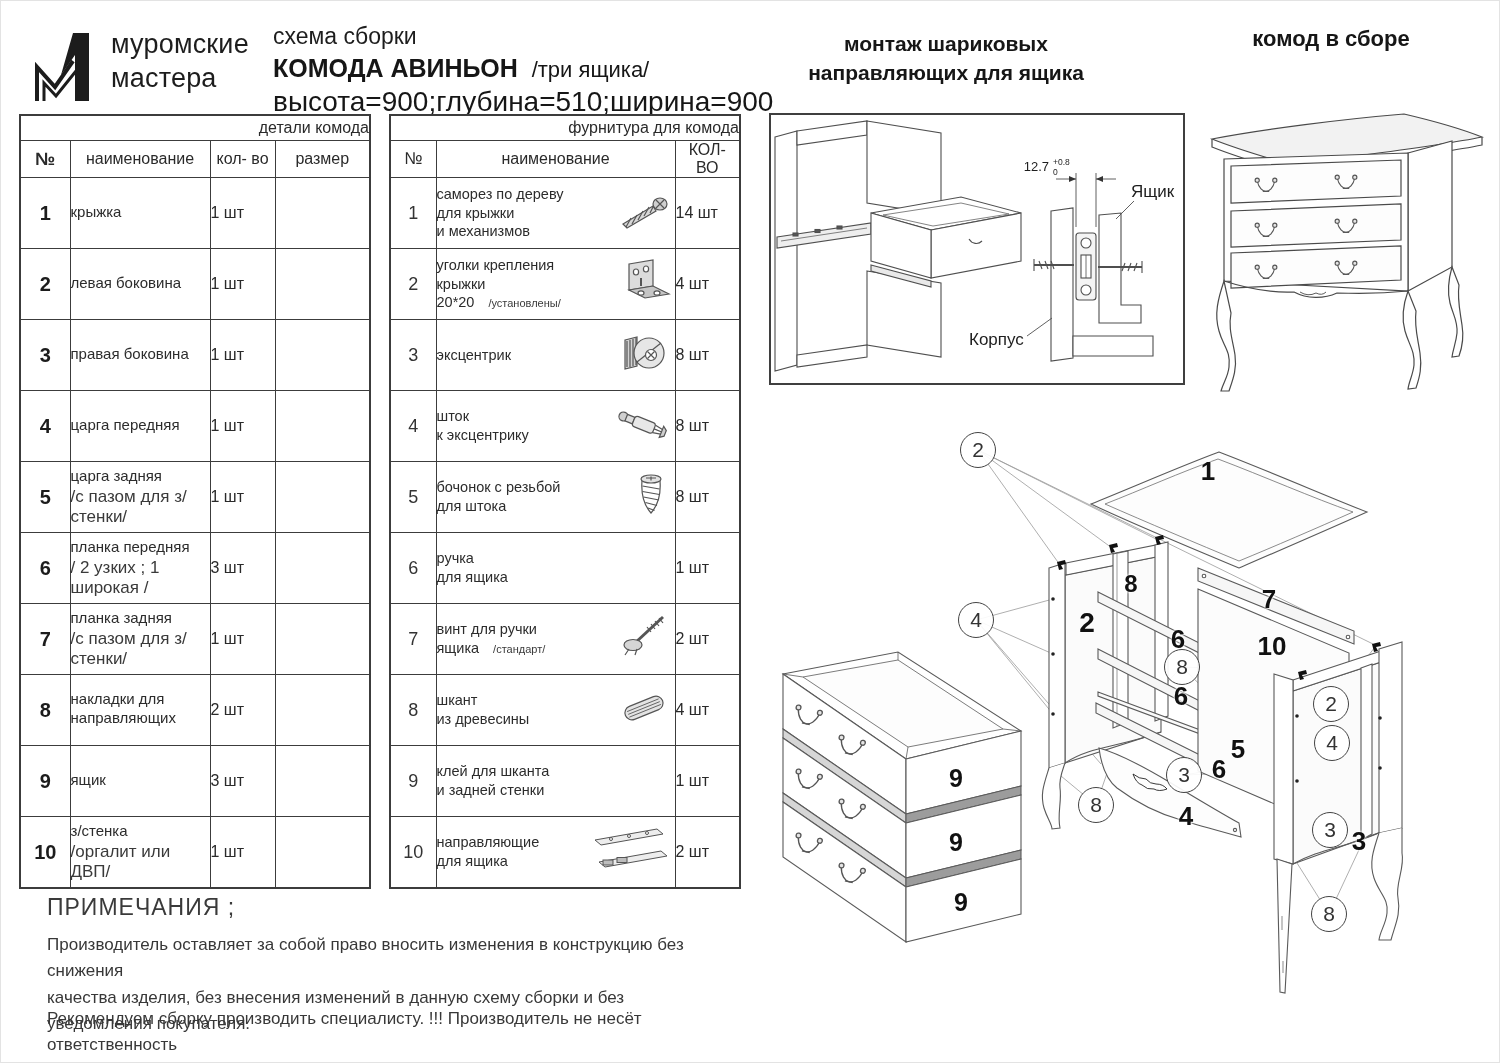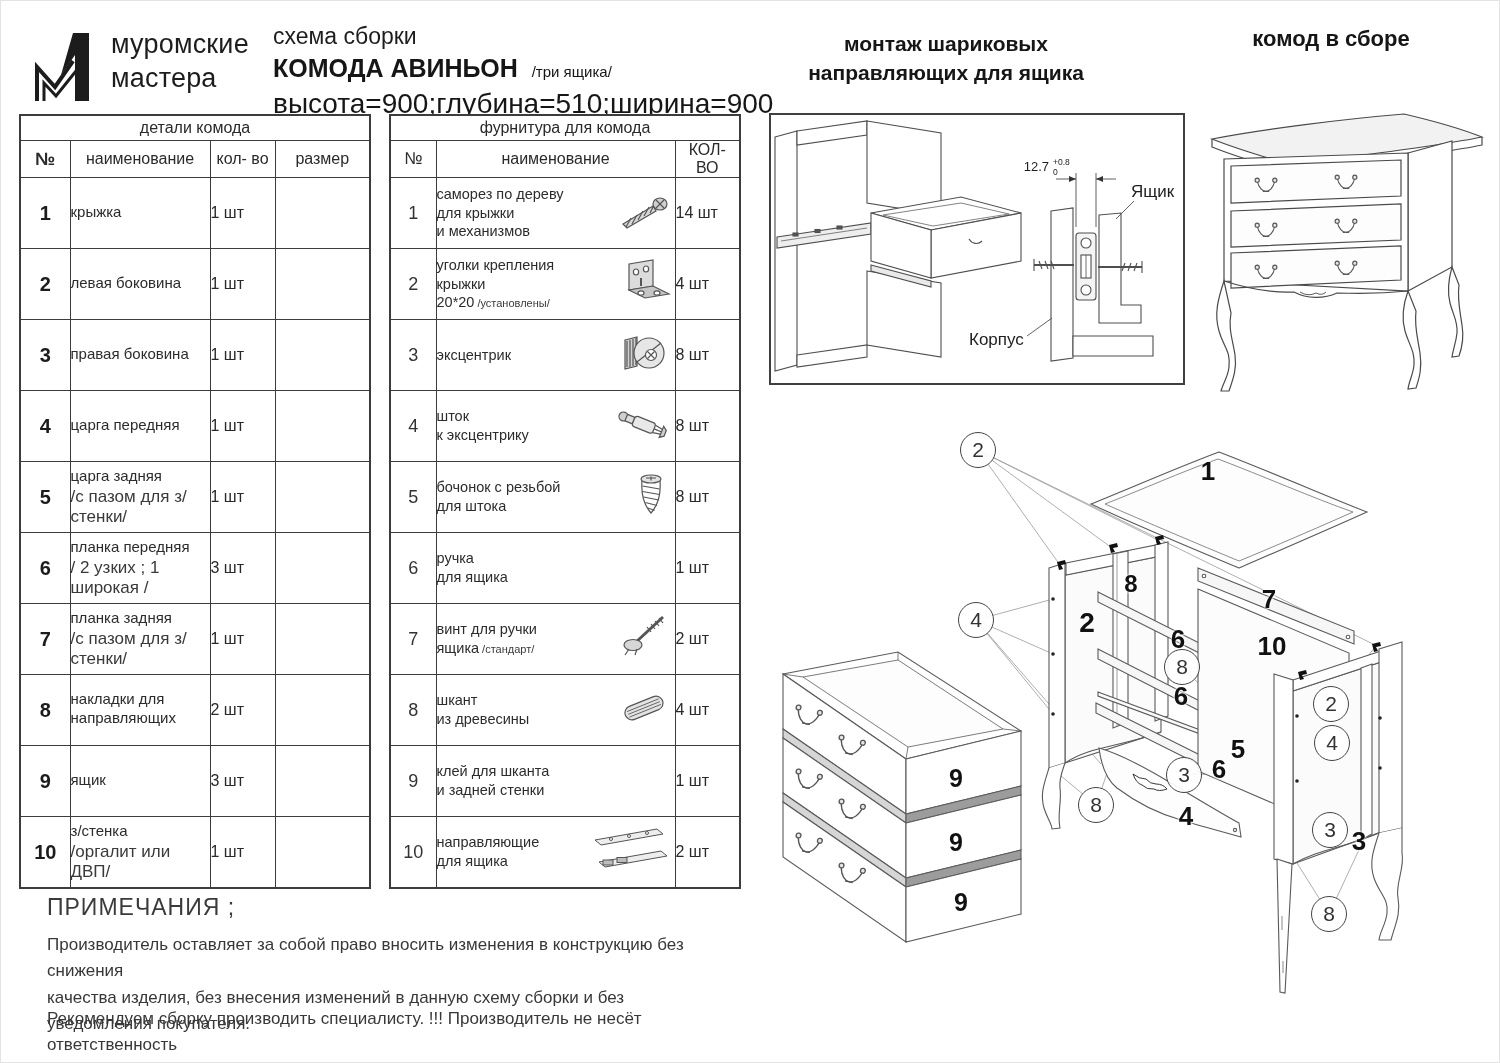--- a/index.html
+++ b/index.html
@@ -6,40 +6,40 @@
   .page{
     position:relative;width:1500px;height:1063px;background:#fff;
     font-family:"Liberation Sans", sans-serif;color:#222;overflow:hidden;
     border:1px solid #e3e3e3;box-sizing:border-box;
   }
   .abs{position:absolute;}
   
   .brand-line{font-size:27px;line-height:34px;color:#1d1d1d;letter-spacing:.2px;}
   .title-l1{font-size:23px;font-weight:400;color:#1d1d1d;line-height:30px;}
   .title-l2{font-size:25px;font-weight:700;color:#161616;line-height:34px;}
-  .title-l2 .small-note{font-weight:400;font-size:15px;text-align:center;}
+  .title-l2 .small-note{font-weight:400;font-size:22px;text-align:center;}
   .title-l3{font-size:28px;font-weight:400;color:#161616;line-height:30px;}
   .rh{font-size:21px;font-weight:700;color:#161616;text-align:center;line-height:29px;margin-top:6px;}
   .rh2{font-size:22px;font-weight:700;color:#161616;text-align:center;}
   
   table.dtable{border-collapse:collapse;table-layout:fixed;position:absolute;background:#fff;}
   table.dtable th, table.dtable td{border:1.6px solid #3c3c3c;padding:0;vertical-align:middle;}
   table.dtable{border:2px solid #3c3c3c;}
-  .t-title th{height:24px;font-size:16px;font-weight:400;color:#2a2a2a;text-align:center;}
+  .t-title th{height:24px;font-size:16px;font-weight:400;color:#2a2a2a;text-align:right;}
   .t-head th{height:36px;font-size:16px;font-weight:400;color:#2a2a2a;text-align:center;}
   .t-head .hnum{font-size:18px;font-weight:700;}
   .t-head .hnum-light{font-size:17px;font-weight:400;}
   tr.prow td{height:70px;}
   td.c-num{text-align:center;font-size:20px;font-weight:700;color:#1c1c1c;}
   td.c-num.light{font-weight:400;font-size:18px;color:#333;}
   td.c-name{padding:4px 6px 4px 12px;position:relative;}
   .pname{font-size:15px;color:#2c2c2c;line-height:1.25;white-space:pre-line;}
   .pnote{font-size:17px;color:#3a3a3a;margin-top:2px;white-space:pre-line;}
   .hwname{font-size:14.5px;color:#2c2c2c;line-height:1.3;white-space:pre-line;display:inline;}
-  .hwnote{font-size:11px;color:#3a3a3a;margin-left:3px;display:inline;}
+  .hwnote{font-size:11px;color:#3a3a3a;margin-left:14px;display:inline;}
   td.c-qty{text-align:left;font-size:16px;color:#2a2a2a;}
   .hw-icon{position:absolute;right:4px;top:50%;transform:translateY(-50%);}
   
   .notes-h{font-size:23px;color:#3a3a3a;letter-spacing:1px;}
   .notes-p{font-size:17px;color:#383838;line-height:1.55;white-space:pre-line;}
   
   .slide-box{border:2px solid #3f3f3f;background:#fff;}
   svg text{font-family:"Liberation Sans", sans-serif;fill:#1e1e1e;}
   
   .xlabel{position:absolute;transform:translate(-50%,-50%);font-weight:700;color:#111;

